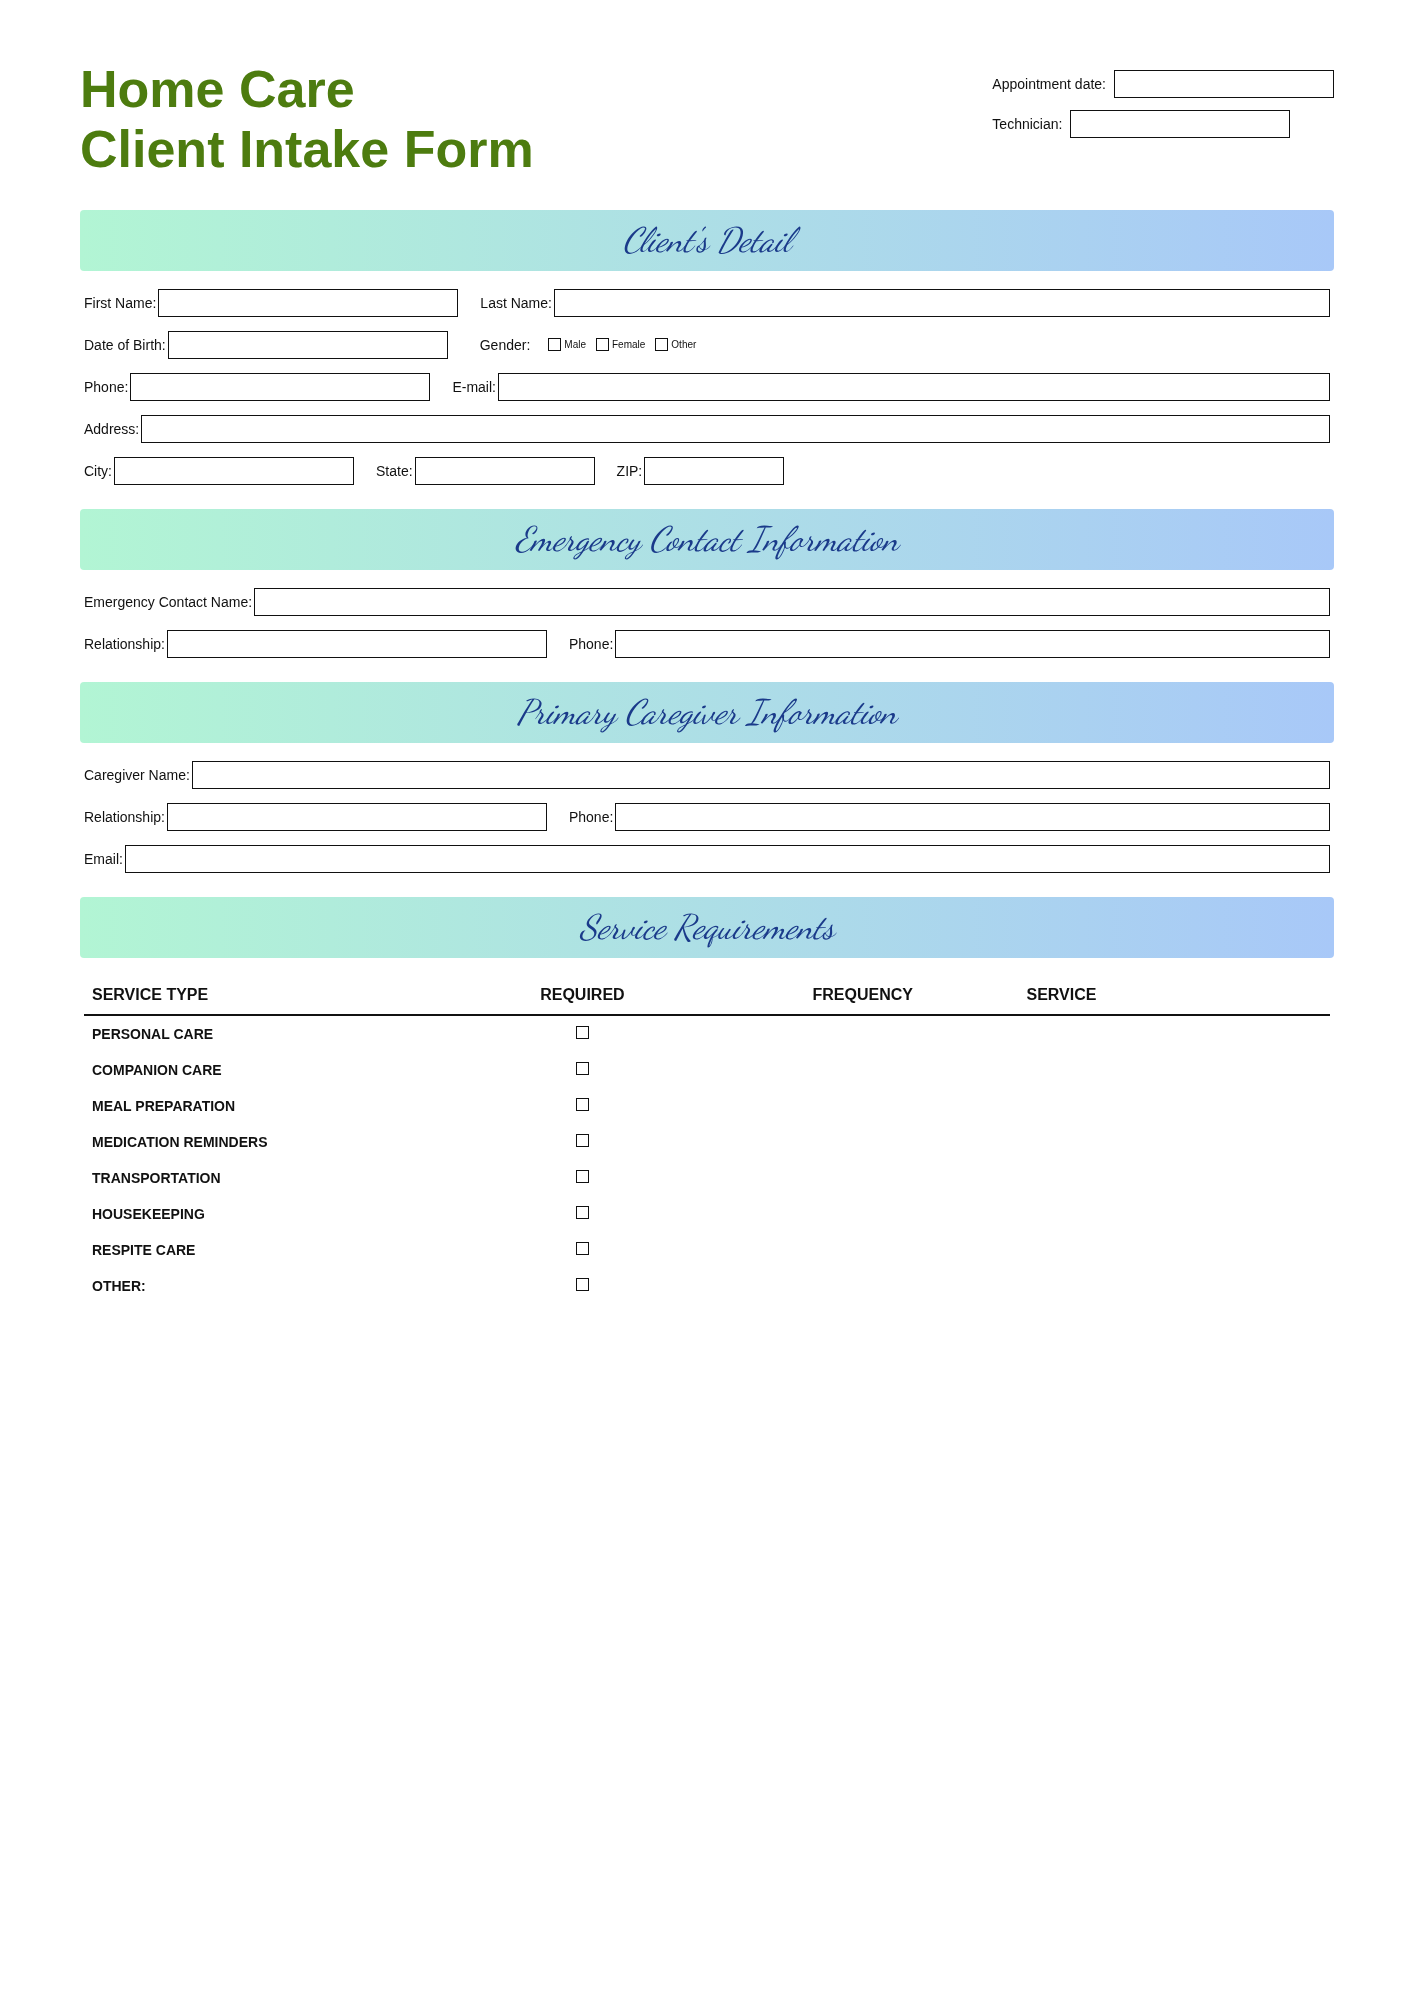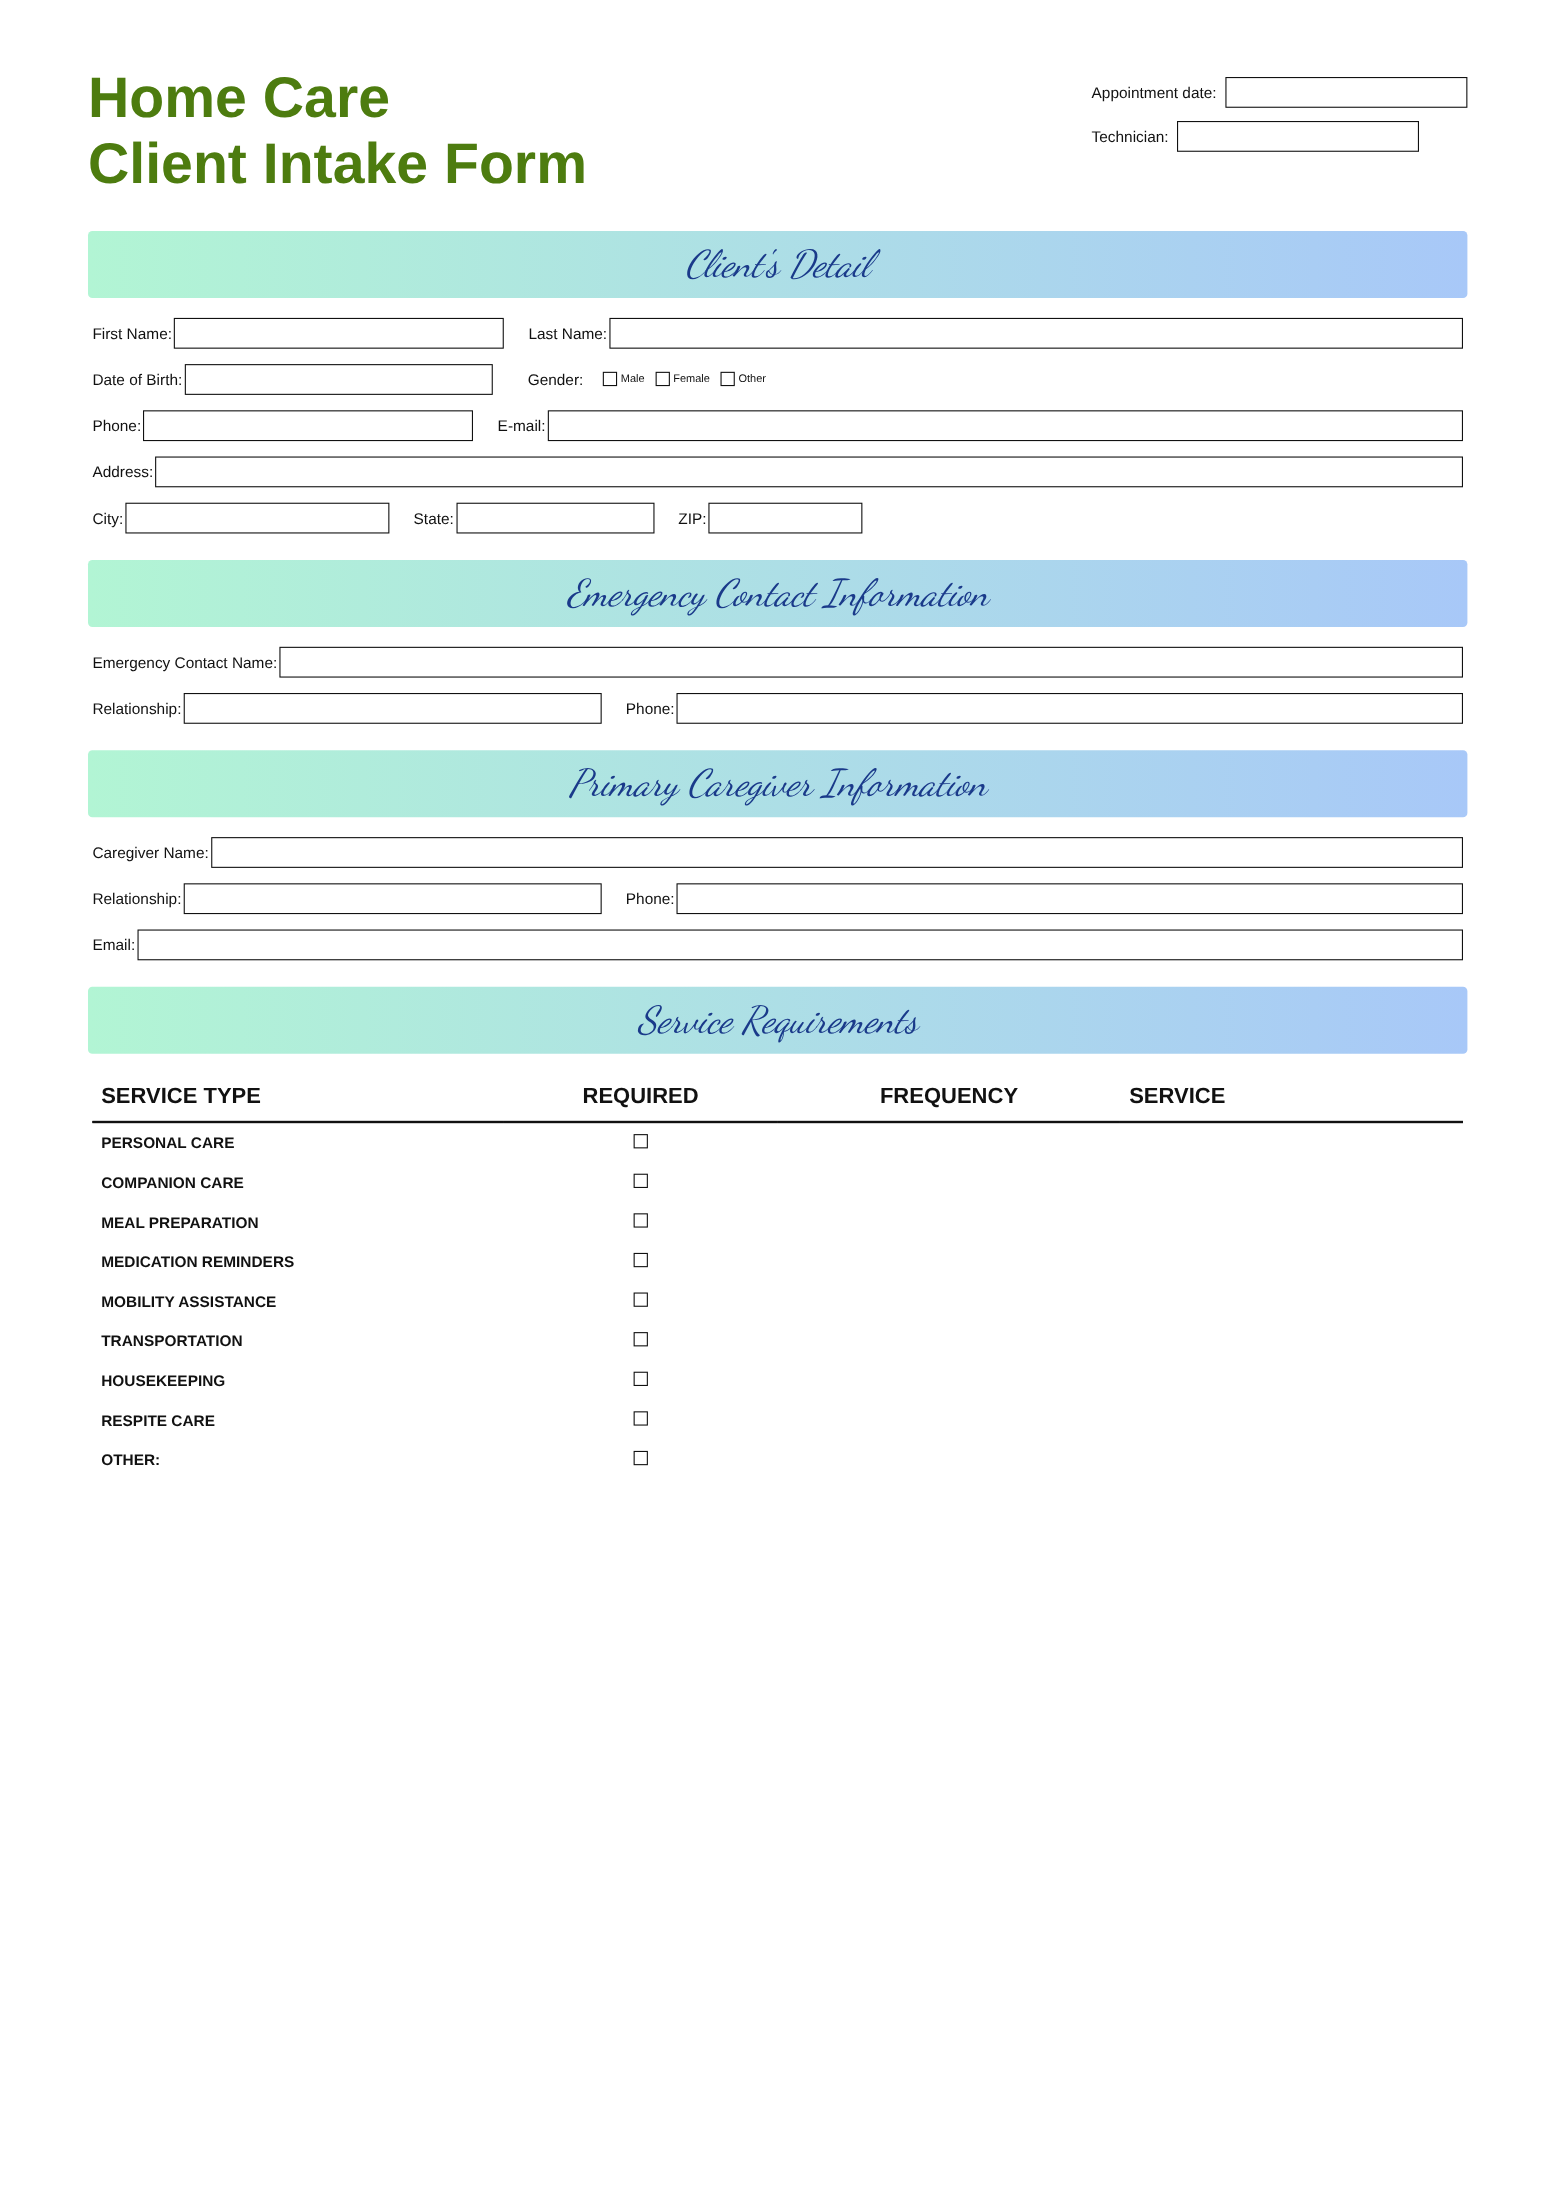--- a/index.html
+++ b/index.html
@@ -143,21 +143,21 @@
     
     .service-table {
       width: 100%;
       border-collapse: collapse;
       margin-top: 8px;
     }
 
     .service-table th {
       text-align: left;
       font-weight: 900;
-      font-size: 20px;
+      font-size: 16px;
       color: #111;
       padding: 10px 8px;
       border-bottom: 2px solid #111;
     }
 
     .service-table th.center {
       text-align: center;
     }
 
     .service-table td {
@@ -335,26 +335,20 @@
           <td></td>
           <td></td>
         </tr>
         <tr>
           <td>MEDICATION REMINDERS</td>
           <td class="center"><input type="checkbox" class="service-checkbox" style=""></td>
           <td></td>
           <td></td>
         </tr>
         <tr>
-          <td>MOBILITY ASSISTANCE</td>
-          <td class="center"><input type="checkbox" class="service-checkbox" style=""></td>
-          <td></td>
-          <td></td>
-        </tr>
-        <tr>
           <td>TRANSPORTATION</td>
           <td class="center"><input type="checkbox" class="service-checkbox" style=""></td>
           <td></td>
           <td></td>
         </tr>
         <tr>
           <td>HOUSEKEEPING</td>
           <td class="center"><input type="checkbox" class="service-checkbox" style=""></td>
           <td></td>
           <td></td>

